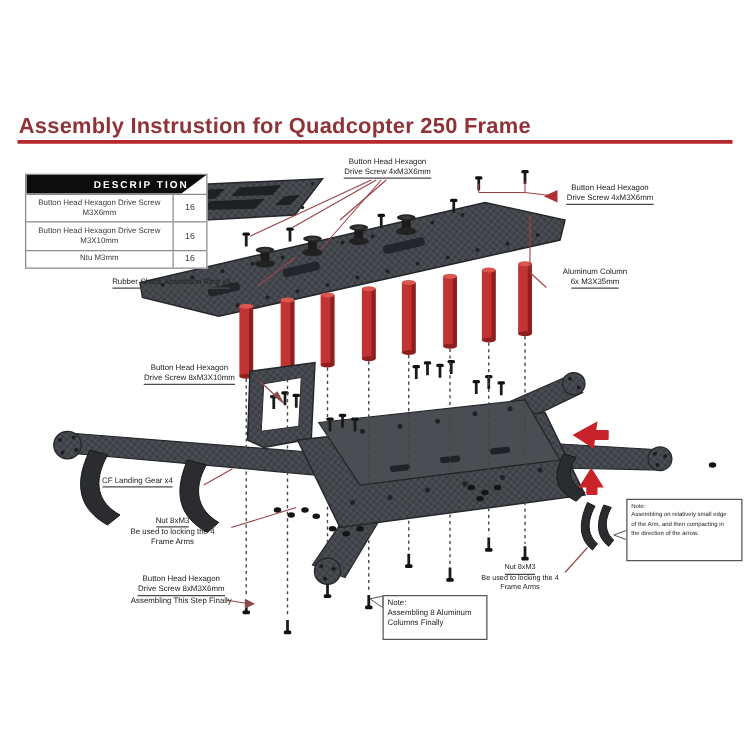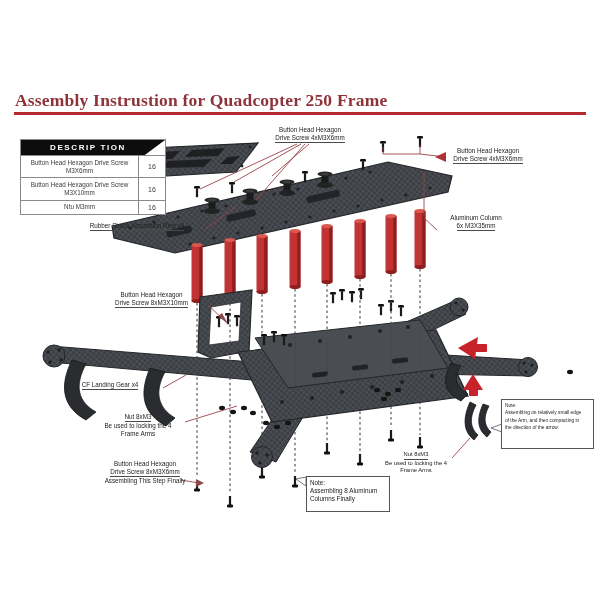--- a/index.html
+++ b/index.html
@@ -1,25 +1,25 @@
 <!DOCTYPE html>
 <html><head>
 <meta charset="utf-8">
 <style>
   html,body{margin:0;padding:0;}
   .page{position:relative;width:600px;height:600px;background:#ffffff;overflow:hidden;
         font-family:"Liberation Sans", sans-serif;}
   .title{position:absolute;left:15px;top:90px;width:575px;font-size:17.5px;font-weight:bold;
-         color:#8e3338;letter-spacing:0.2px;font-family:Liberation Serif, serif;}
+         color:#8e3338;letter-spacing:0.2px;}
   .rule{position:absolute;left:14px;top:112px;width:572px;height:3px;background:#b5282d;}
   .diagram-svg{position:absolute;left:0;top:0;width:600px;height:600px;z-index:1;}
   
   .tbl{position:absolute;left:20px;top:139px;width:144px;border:1px solid #8a8a8a;background:#fff;z-index:2;}
   .tbl-head{background:#0d0d0d;color:#fff;font-weight:bold;font-size:8px;letter-spacing:1.6px;
-            text-align:center;padding:3px 14px 3px 4px;
+            text-align:right;padding:3px 14px 3px 4px;
             clip-path:polygon(0 0,100% 0,86% 100%,0 100%);}
   .tbl-row{display:flex;border-top:1px solid #8a8a8a;}
   .tbl-desc{flex:1;font-size:6.3px;color:#3a3a3a;text-align:center;padding:2.5px 2px;line-height:1.3;}
   .tbl-qty{width:26px;border-left:1px solid #8a8a8a;display:flex;align-items:center;justify-content:center;
            font-size:7px;color:#3a3a3a;}
   
   .lbl{position:absolute;z-index:2;text-align:center;color:#222;font-size:6.3px;line-height:1.25;}
   .lbl div{white-space:nowrap;}
   .u{display:inline-block;border-bottom:1px solid #4a4a4a;padding-bottom:0.5px;}
   .note{position:absolute;z-index:2;background:#fff;border:1px solid #555;color:#222;

